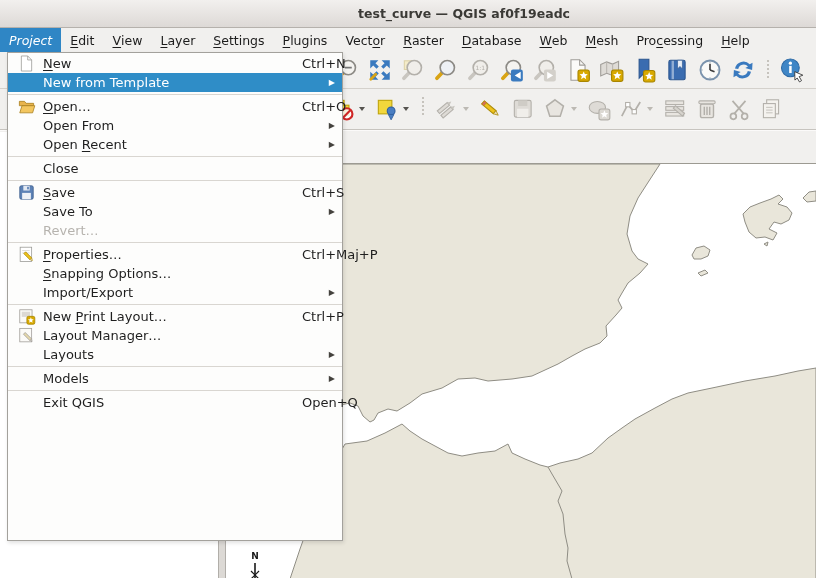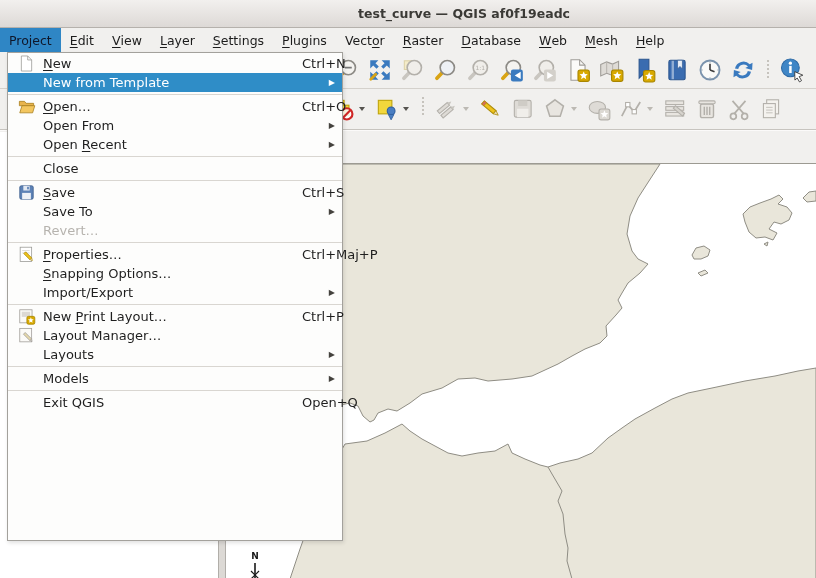--- a/index.html
+++ b/index.html
@@ -18,21 +18,21 @@
   .titlebar .title{
     font-size:12.5px;font-weight:bold;color:#3b3a36;margin-left:112px;
   }
   
   .menubar{
     position:absolute;left:0;top:28px;width:816px;height:24px;
     background:#f1f0ee;display:flex;align-items:stretch;
     font-size:12.5px;color:#1c1c1c;
   }
   .menubar .mb-item{display:flex;align-items:center;padding:0 9px;cursor:default;white-space:nowrap;}
-  .menubar .mb-item.active{background:#2f86c5;color:#0f172a;}
+  .menubar .mb-item.active{background:#2f86c5;color:#ffffff;font-style:italic;}
   u{text-decoration:underline;text-underline-offset:2px;}
   
   .toolbar-area{position:absolute;left:0;top:52px;width:816px;height:112px;background:#f1f0ee;}
   .tb-row{position:absolute;left:0;width:816px;}
   .tb-row1{top:0;height:36px;border-bottom:1px solid #d4d1cc;}
   .tb-row2{top:37px;height:40px;border-bottom:1px solid #c7c4bf;box-shadow:0 1px 0 #fbfaf9;}
   .tb-row3{top:79px;height:33px;}
   .tb-btn{position:absolute;top:3px;height:30px;display:flex;align-items:center;gap:1px;}
   .tb-row2 .tb-btn{top:5px;}
   .tb-sep{position:absolute;top:8px;height:18px;width:3px;border-left:2px dotted #c6c3bd;}
@@ -72,20 +72,21 @@
     <span class="mb-item"><u>E</u>dit</span>
     <span class="mb-item"><u>V</u>iew</span>
     <span class="mb-item"><u>L</u>ayer</span>
     <span class="mb-item"><u>S</u>ettings</span>
     <span class="mb-item"><u>P</u>lugins</span>
     <span class="mb-item">Vect<u>o</u>r</span>
     <span class="mb-item"><u>R</u>aster</span>
     <span class="mb-item"><u>D</u>atabase</span>
     <span class="mb-item"><u>W</u>eb</span>
     <span class="mb-item"><u>M</u>esh</span>
+    <span class="mb-item">Pro<u>c</u>essing</span>
     <span class="mb-item"><u>H</u>elp</span>
   </div>
 
 <div class="toolbar-area">
   <div class="tb-row tb-row1" id="tbrow1">
       <span class="tb-btn" style="left: 334px;">
         <span style="display: flex;">
           <svg width="26" height="26" viewBox="0 0 24 24">
             <line x1="8.2" y1="14.8" x2="3.6" y2="19.6" stroke="#d9a415" stroke-width="3.4" stroke-linecap="round"></line>
   <circle cx="13.2" cy="9.8" r="6.6" fill="#f4f3f0" stroke="#8c8a85" stroke-width="1.5"></circle>

